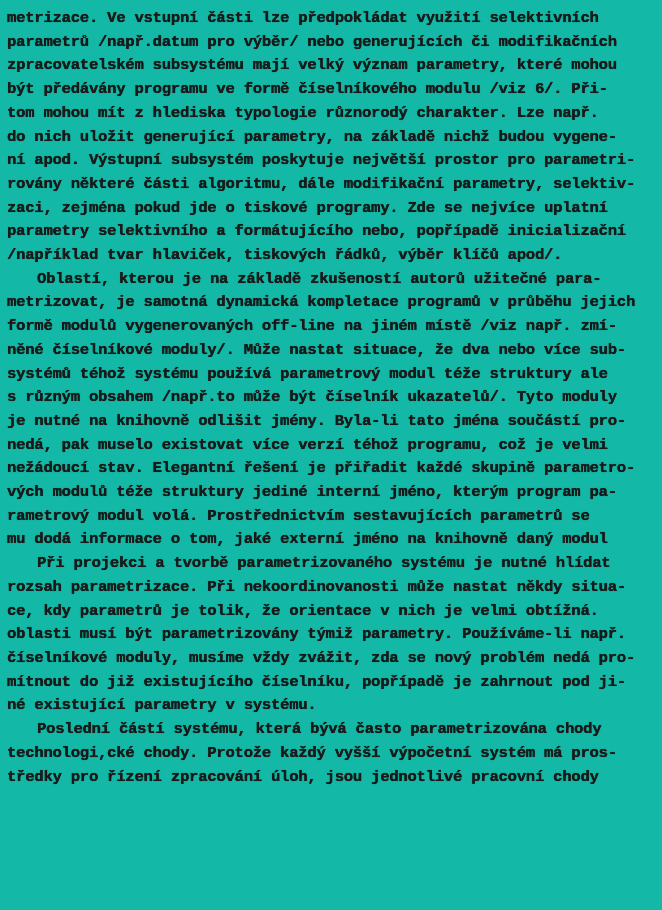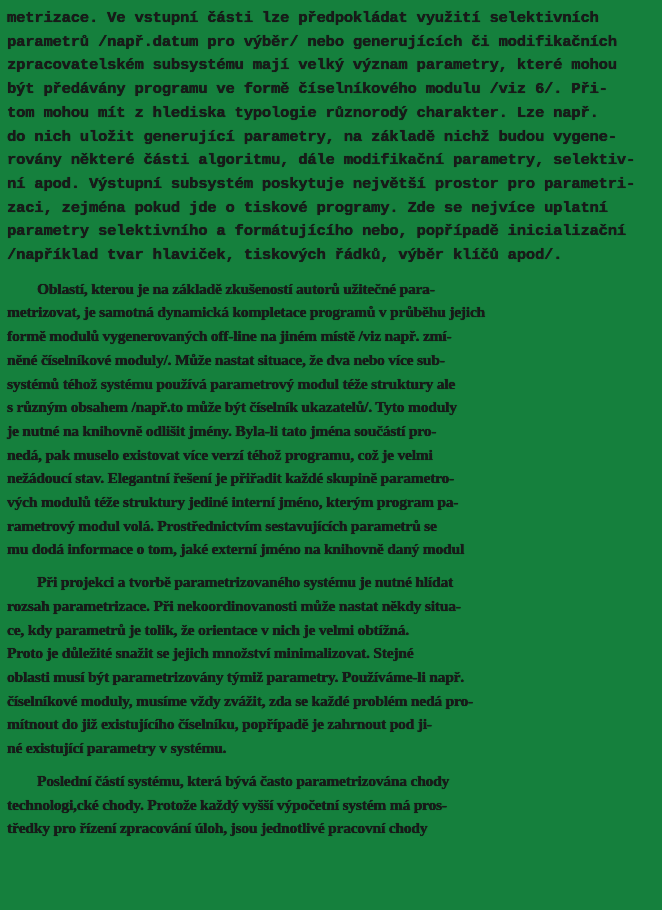--- a/index.html
+++ b/index.html
@@ -21,44 +21,42 @@
     line-height: 23.7px;
     color: #1a1a1a;
     text-shadow: 0 0 0.7px rgba(10,10,10,0.85), 0.3px 0.3px 0.4px rgba(20,20,20,0.55);
     letter-spacing: -0.2px;
   }
   .para {
     margin: 0;
     padding: 0;
   }
   .para + .para {
-    margin-top: 9px;
-    font-family: Liberation Serif, serif;
   }
   .para.indent .line:first-child {
     padding-left: 30px;
   }
   .line {
     white-space: pre;
   }
 </style>
 </head>
 <body>
 
-<div class="page" style="background: #15803d; color: rgb(26, 26, 26);">
+<div class="page" style="background: #14b8a6; color: rgb(26, 26, 26);">
   <div>
       <div class="para">
         <div class="line">metrizace. Ve vstupní části lze předpokládat využití selektivních</div>
         <div class="line">parametrů /např.datum pro výběr/ nebo generujících či modifikačních</div>
         <div class="line">zpracovatelském subsystému mají velký význam parametry, které mohou</div>
         <div class="line">být předávány programu ve formě číselníkového modulu /viz 6/. Při-</div>
         <div class="line">tom mohou mít z hlediska typologie různorodý charakter. Lze např.</div>
         <div class="line">do nich uložit generující parametry, na základě nichž budou vygene-</div>
+        <div class="line">ní apod. Výstupní subsystém poskytuje největší prostor pro parametri-</div>
         <div class="line">rovány některé části algoritmu, dále modifikační parametry, selektiv-</div>
-        <div class="line">ní apod. Výstupní subsystém poskytuje největší prostor pro parametri-</div>
         <div class="line">zaci, zejména pokud jde o tiskové programy. Zde se nejvíce uplatní</div>
         <div class="line">parametry selektivního a formátujícího nebo, popřípadě inicializační</div>
         <div class="line">/například tvar hlaviček, tiskových řádků, výběr klíčů apod/.</div>
       </div>
       <div class="para indent">
         <div class="line">Oblastí, kterou je na základě zkušeností autorů užitečné para-</div>
         <div class="line">metrizovat, je samotná dynamická kompletace programů v průběhu jejich</div>
         <div class="line">formě modulů vygenerovaných off-line na jiném místě /viz např. zmí-</div>
         <div class="line">něné číselníkové moduly/. Může nastat situace, že dva nebo více sub-</div>
         <div class="line">systémů téhož systému používá parametrový modul téže struktury ale</div>
@@ -67,23 +65,22 @@
         <div class="line">nedá, pak muselo existovat více verzí téhož programu, což je velmi</div>
         <div class="line">nežádoucí stav. Elegantní řešení je přiřadit každé skupině parametro-</div>
         <div class="line">vých modulů téže struktury jediné interní jméno, kterým program pa-</div>
         <div class="line">rametrový modul volá. Prostřednictvím sestavujících parametrů se</div>
         <div class="line">mu dodá informace o tom, jaké externí jméno na knihovně daný modul</div>
       </div>
       <div class="para indent">
         <div class="line">Při projekci a tvorbě parametrizovaného systému je nutné hlídat</div>
         <div class="line">rozsah parametrizace. Při nekoordinovanosti může nastat někdy situa-</div>
         <div class="line">ce, kdy parametrů je tolik, že orientace v nich je velmi obtížná.</div>
-        <div class="line">Proto je důležité snažit se jejich množství minimalizovat. Stejné</div>
         <div class="line">oblasti musí být parametrizovány týmiž parametry. Používáme-li např.</div>
-        <div class="line">číselníkové moduly, musíme vždy zvážit, zda se každé problém nedá pro-</div>
+        <div class="line">číselníkové moduly, musíme vždy zvážit, zda se nový problém nedá pro-</div>
         <div class="line">mítnout do již existujícího číselníku, popřípadě je zahrnout pod ji-</div>
         <div class="line">né existující parametry v systému.</div>
       </div>
       <div class="para indent">
         <div class="line">Poslední částí systému, která bývá často parametrizována chody</div>
         <div class="line">technologi,cké chody. Protože každý vyšší výpočetní systém má pros-</div>
         <div class="line">tředky pro řízení zpracování úloh, jsou jednotlivé pracovní chody</div>
       </div>
     </div>
 </div>

